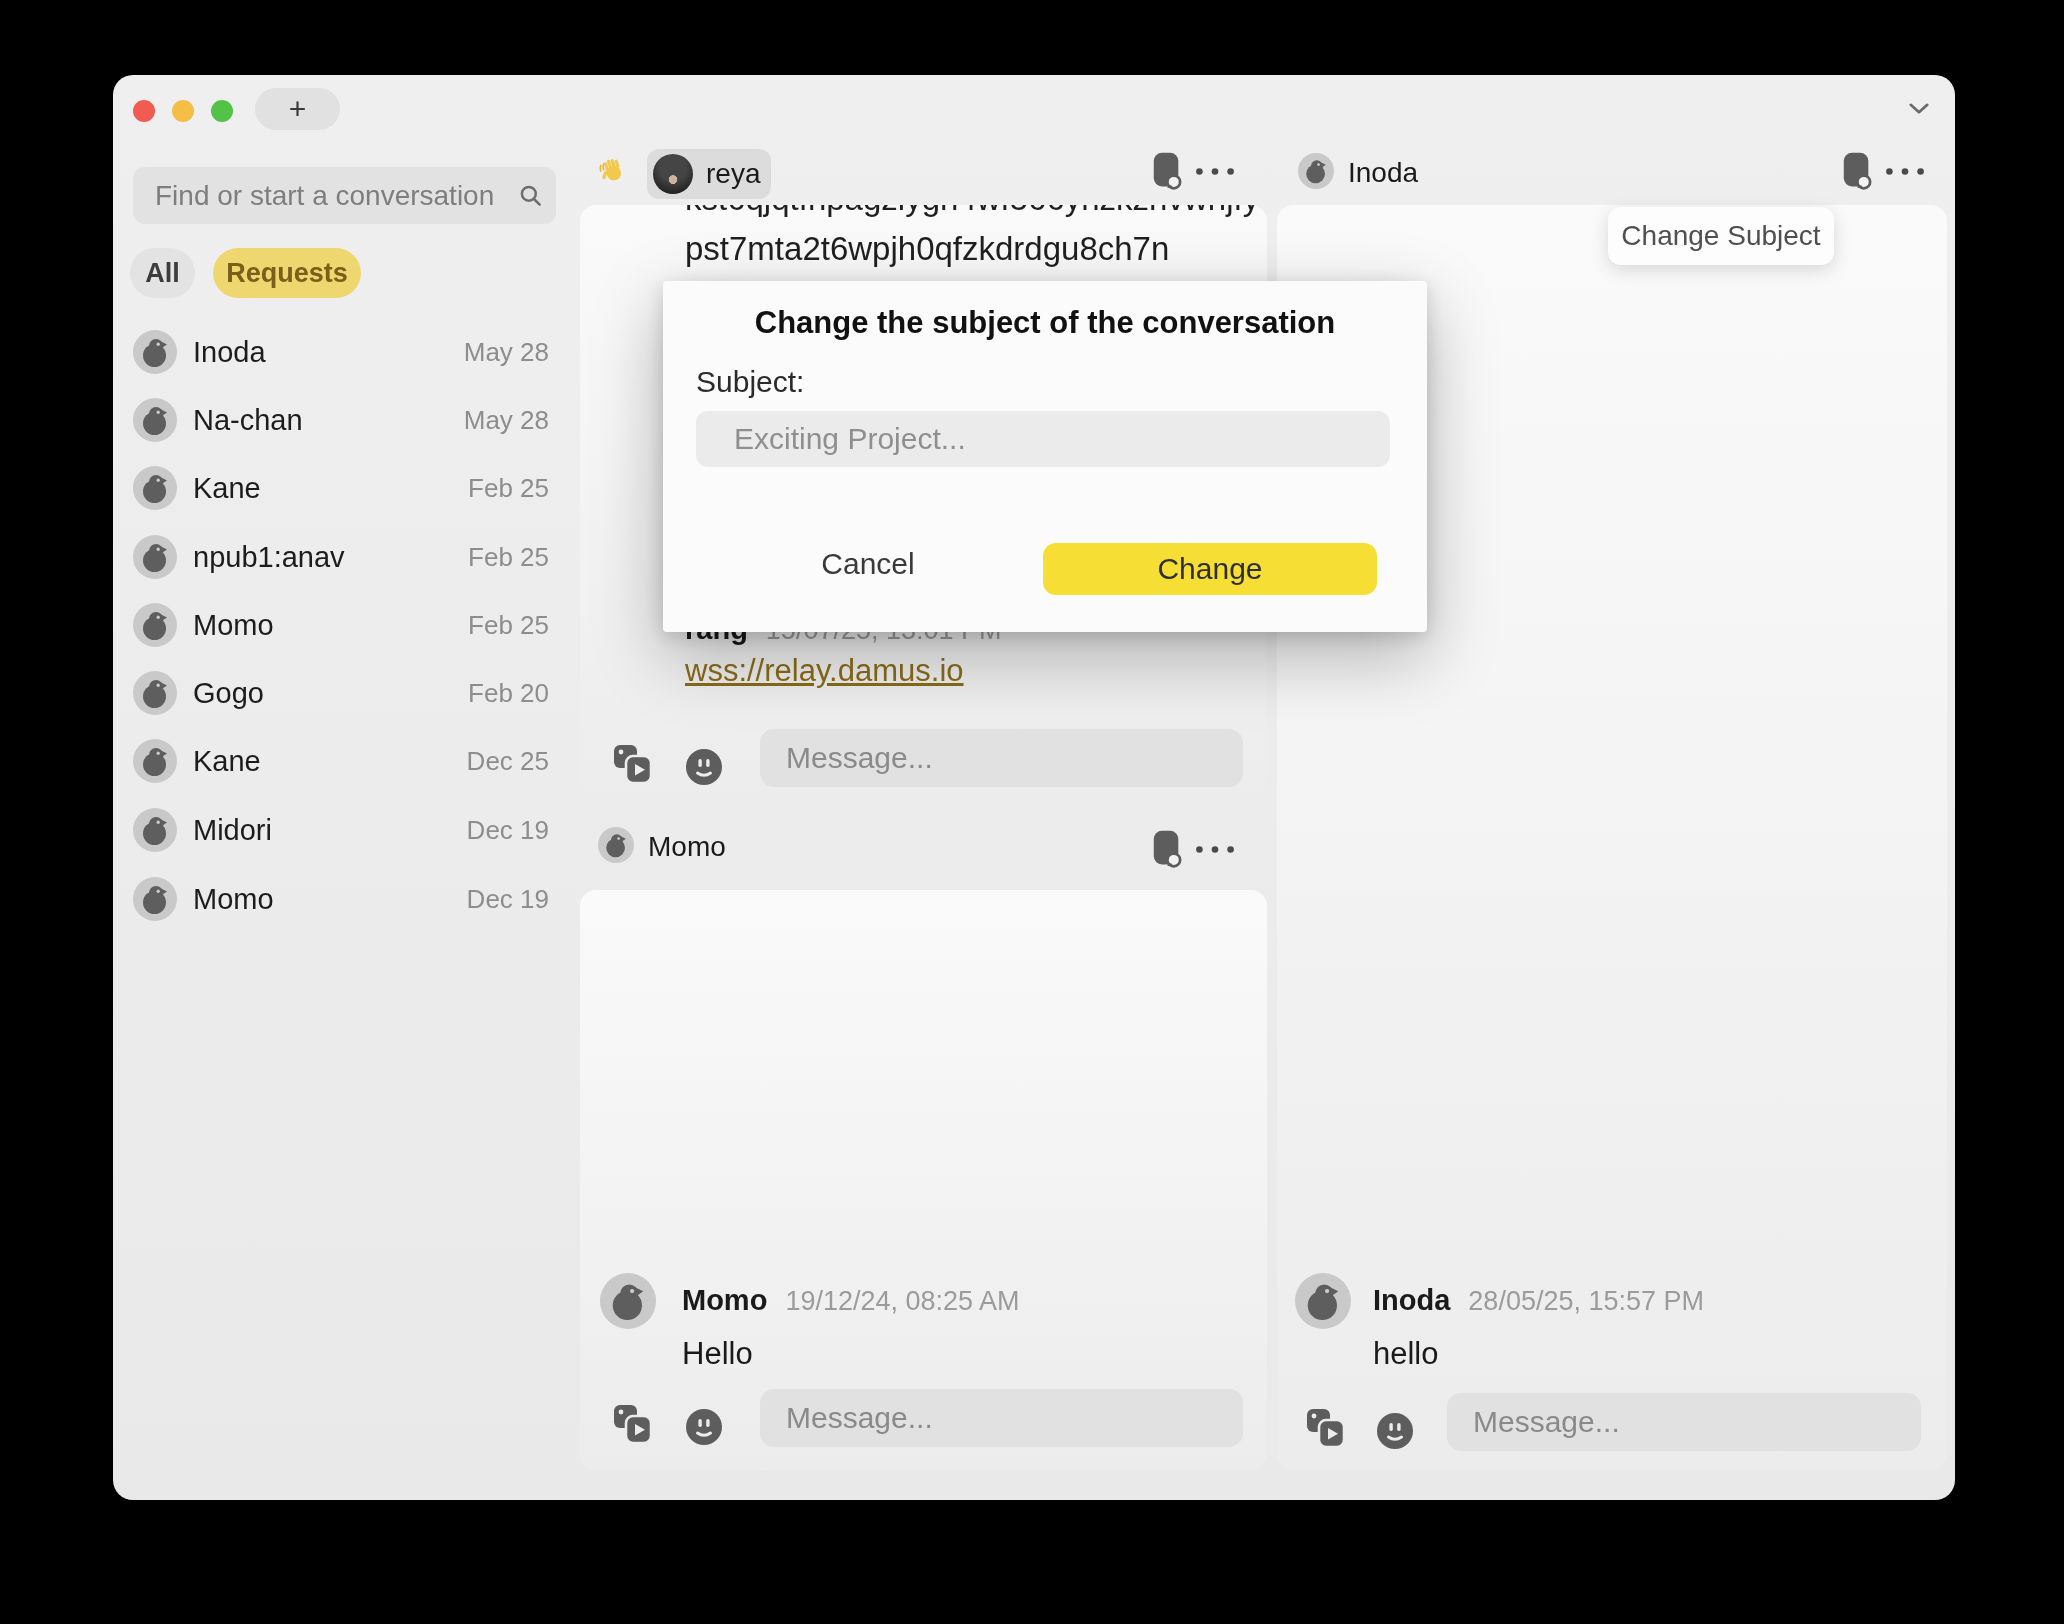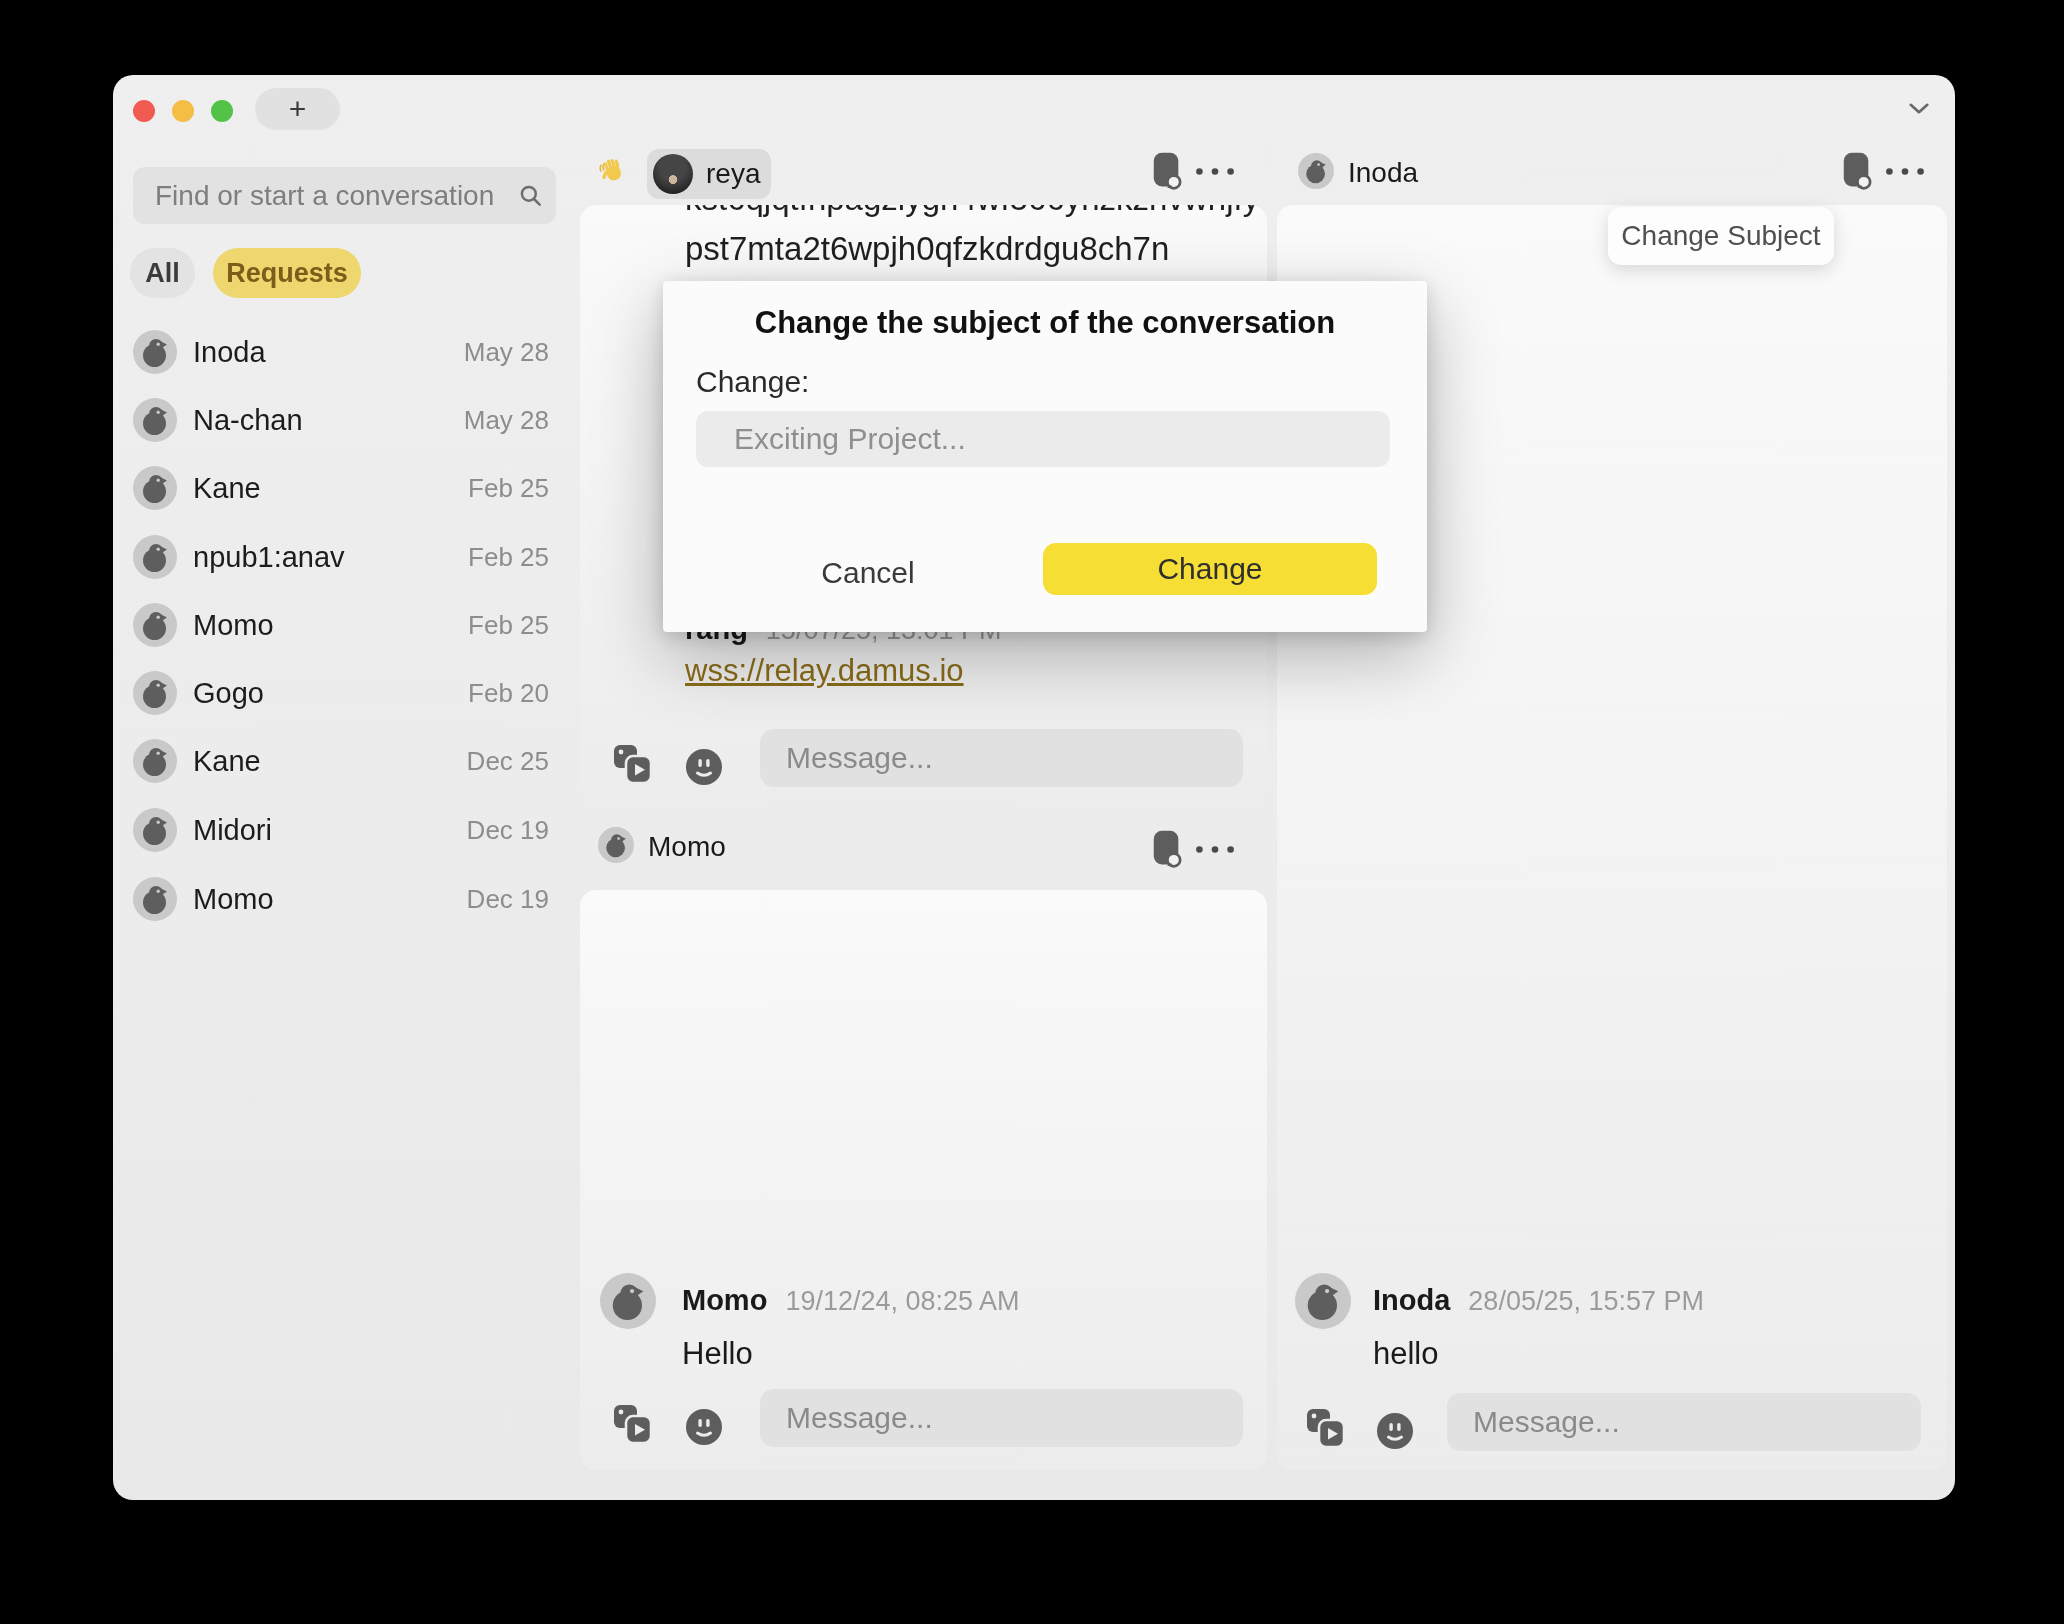--- a/index.html
+++ b/index.html
@@ -57,21 +57,21 @@
          border-radius:4px;box-shadow:0 24px 70px rgba(0,0,0,.28),0 4px 18px rgba(0,0,0,.14);z-index:40;}
   .modal-title{position:absolute;left:0;top:24px;width:100%;text-align:center;font-size:31px;
                font-weight:700;color:#111;}
   .modal-label{position:absolute;left:33px;top:84px;font-size:30px;color:#2a2a2a;}
   .modal-input{position:absolute;left:33px;top:130px;width:694px;height:56px;border-radius:12px;
                background:#ebebeb;border:none;outline:none;font-size:30px;color:#444;
                padding:0 38px;box-sizing:border-box;font-family:inherit;}
   .modal-input::placeholder{color:#8f8f8f;}
   .modal-note{position:absolute;left:33px;top:198px;font-size:27px;font-style:italic;color:#8f8f8f;}
   .btn-cancel{position:absolute;left:120px;top:266px;width:170px;height:52px;display:flex;
-              align-items:center;justify-content:center;font-size:30px;color:#3a3a3a;cursor:default;}
+              justify-content:center;font-size:30px;color:#3a3a3a;cursor:default;}
   .btn-change{position:absolute;left:380px;top:262px;width:334px;height:52px;border-radius:13px;
               display:flex;align-items:center;justify-content:center;font-size:30px;color:#2f2f2f;cursor:default;}
   .hidden-defs{position:absolute;width:0;height:0;overflow:hidden;}
 </style>
 </head>
 <body>
 
 <svg class="hidden-defs" aria-hidden="true">
   <defs>
     <symbol id="sym-bird" viewBox="0 0 44 44">
@@ -320,21 +320,21 @@
           </svg>
         <svg class="icon-btn" style="width:40px;height:40px;flex:none;margin-left:26px">
             <use href="#sym-smiley"></use>
           </svg>
         <input class="msg-field" style="margin-left: 32px;" type="text" placeholder="Message...">
       </div>
     </div>
 
     <div class="modal">
       <div class="modal-title">Change the subject of the conversation</div>
-      <div class="modal-label">Change:</div>
+      <div class="modal-label">Subject:</div>
       <input class="modal-input" type="text" placeholder="Exciting Project..." style="">
       <div class="btn-cancel">
         <span>Cancel</span>
       </div>
       <div class="btn-change" style="background:#f6de35">
         <span>Change</span>
       </div>
     </div>
 
   </div>

